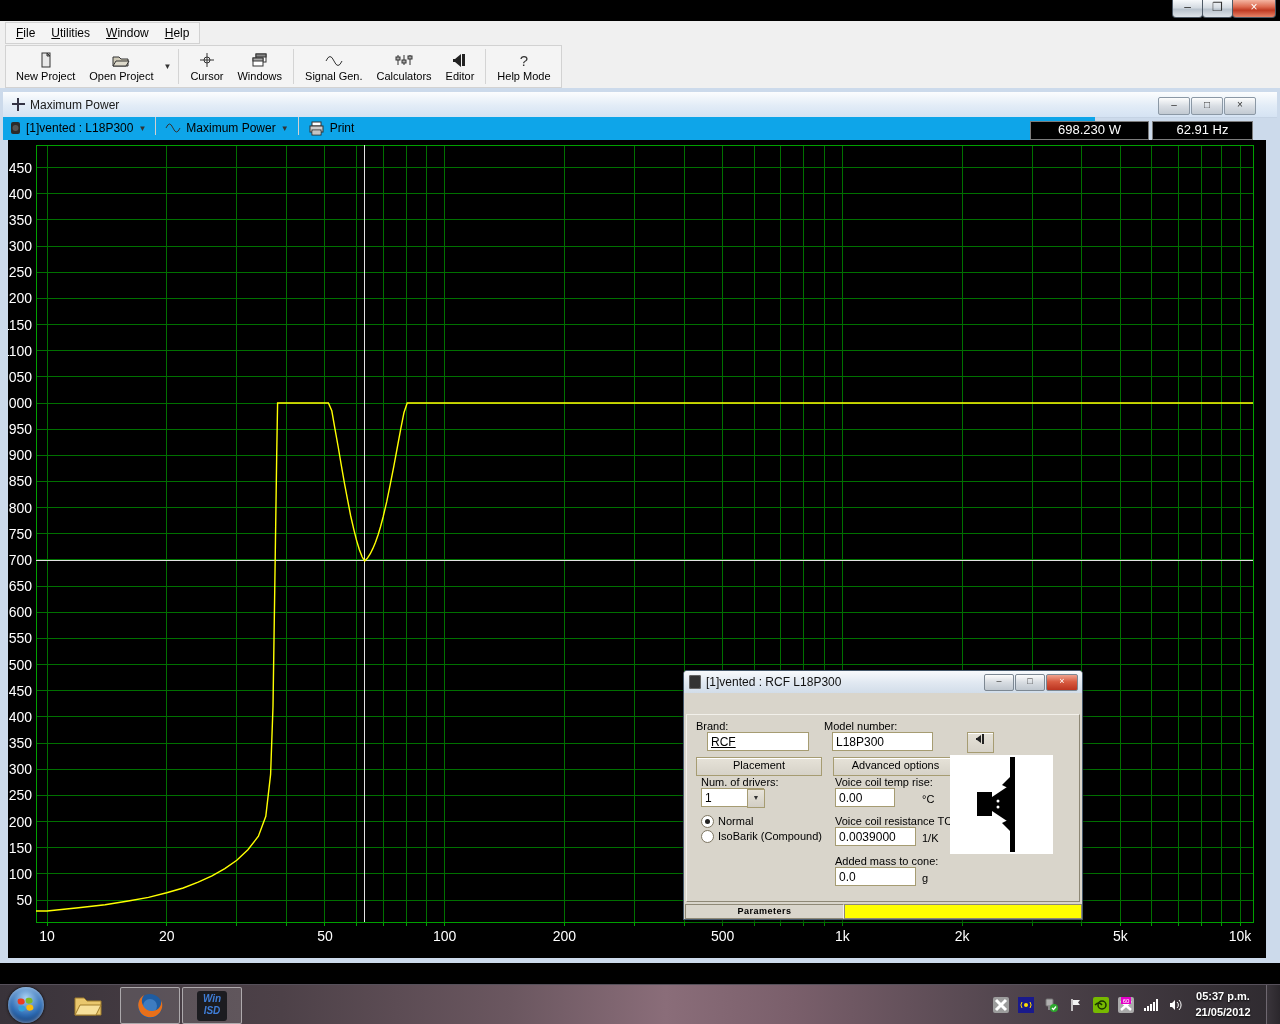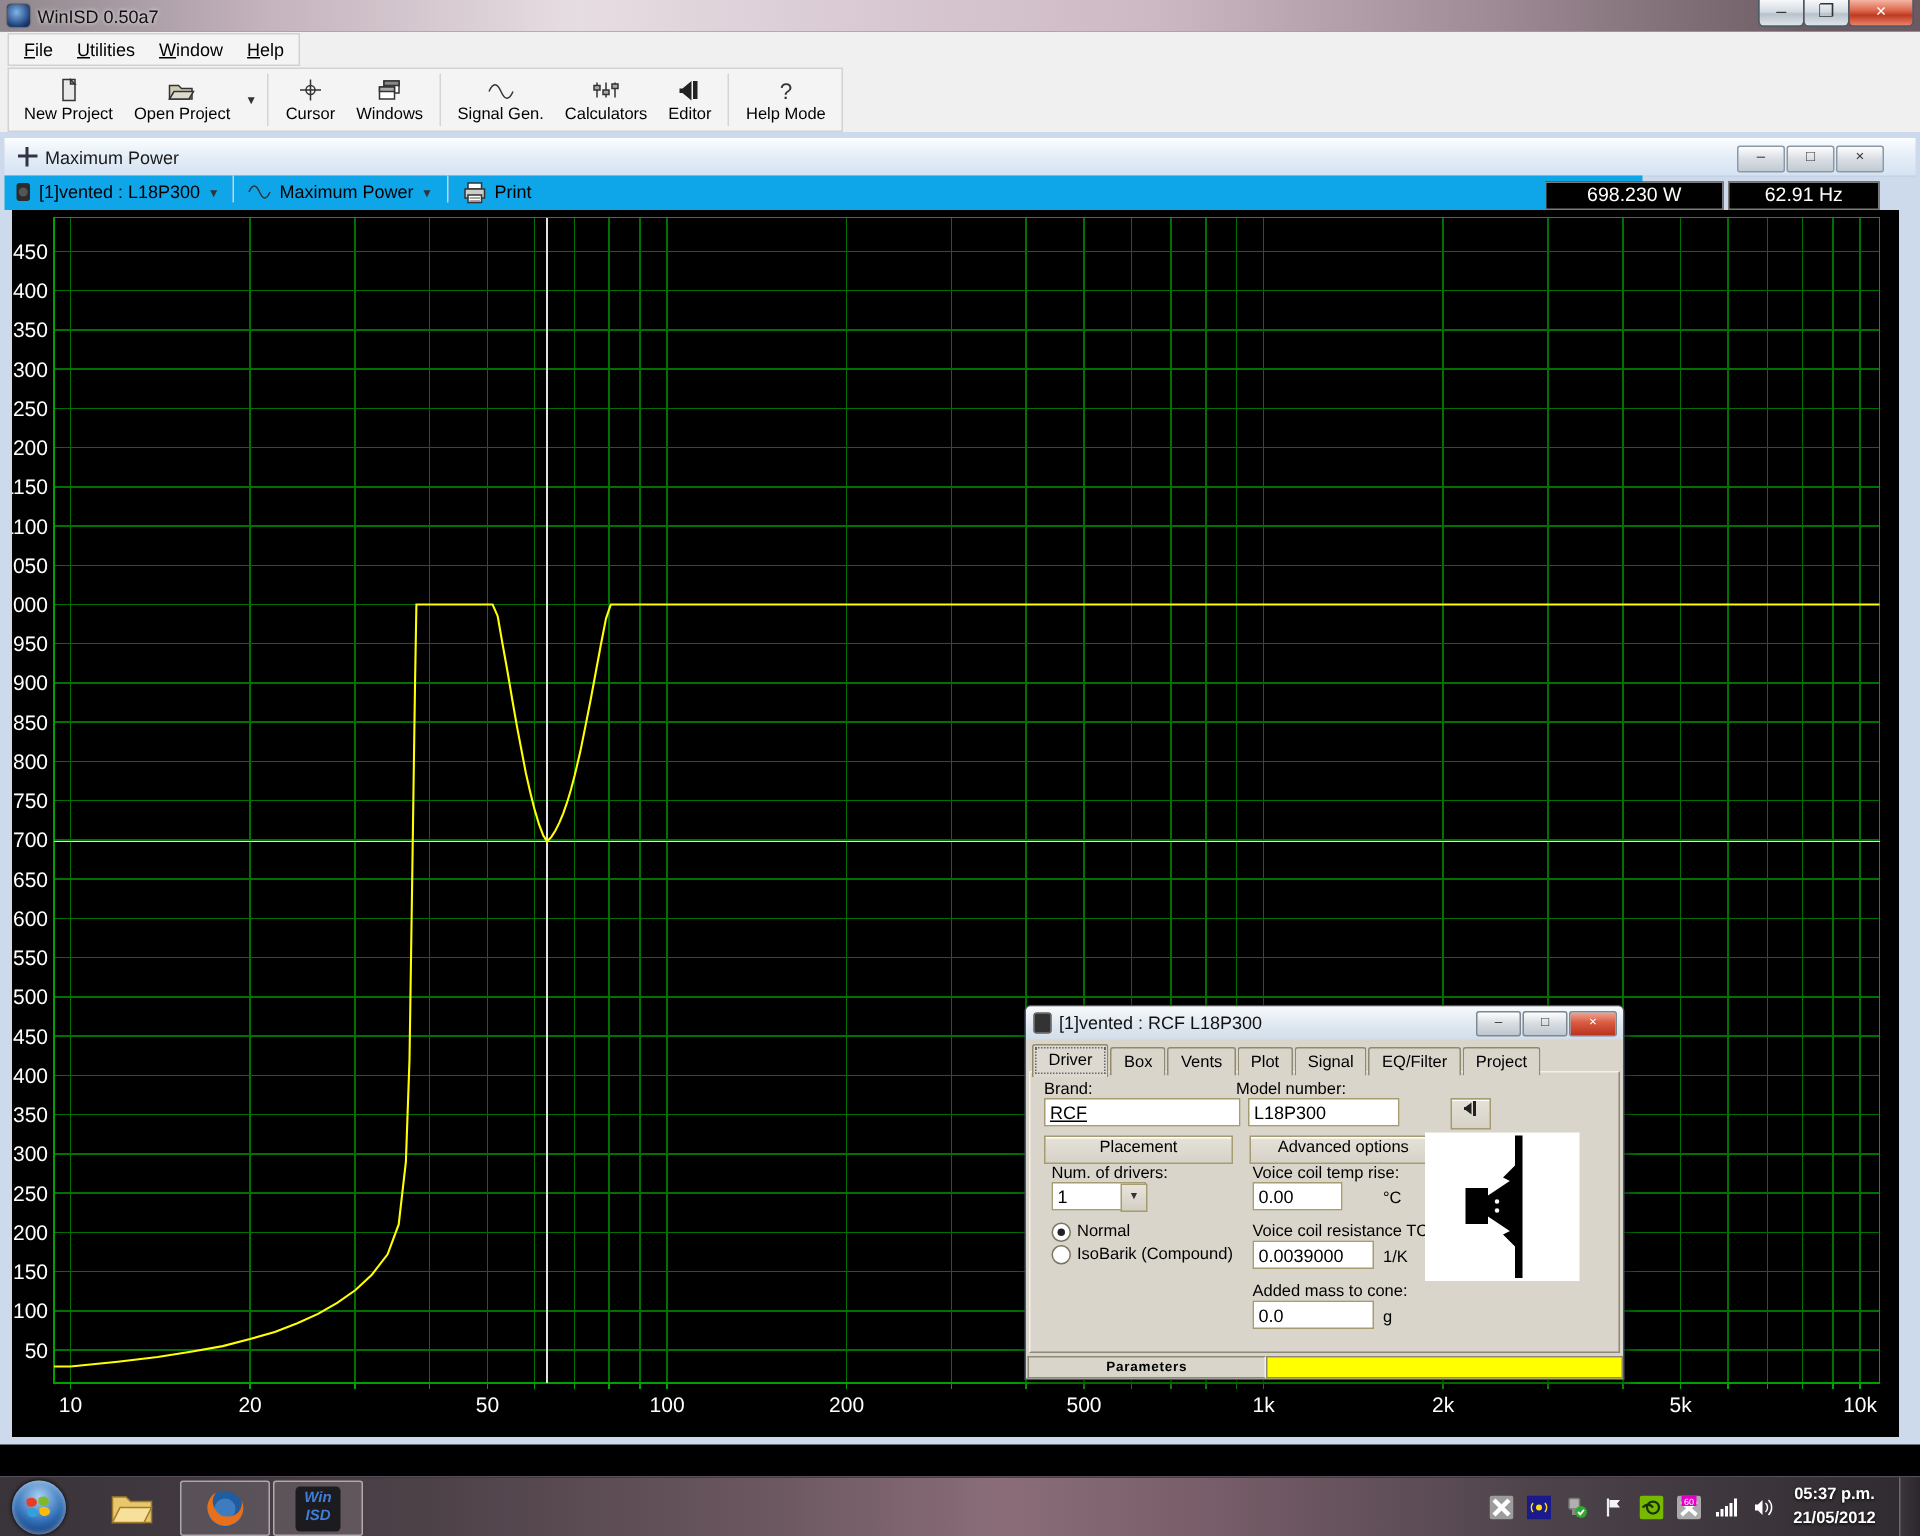--- a/index.html
+++ b/index.html
@@ -139,24 +139,20 @@
     background:linear-gradient(90deg,#3a353b,#2a262b);border-left:1px solid #6e6870;}
 
   .signal-bars{display:flex;align-items:flex-end;gap:1px;height:12px;}
   .signal-bars span{width:2px;background:#fff;}
 </style>
 </head>
 <body>
 
 <div id="screen">
 
-  <div id="titlebar" class="abs">
-    <div id="app-icon"></div>
-    <span id="app-title">WinISD 0.50a7</span>
-  </div>
   <div id="btn-min" class="abs win-btn">–</div>
   <div id="btn-max" class="abs win-btn">❐</div>
   <div id="btn-close" class="abs win-btn">×</div>
 
   <div id="menubar" class="abs">
     <div id="menu-band">
       <span class="menu-item">File</span>
       <span class="menu-item">Utilities</span>
       <span class="menu-item">Window</span>
       <span class="menu-item">Help</span>
@@ -415,33 +411,24 @@
 
   <div id="dialog" class="abs">
     <div id="dlg-titlebar">
       <div id="dlg-icon"></div>
       <span id="dlg-title">[1]vented : RCF L18P300</span>
     </div>
     <div id="dbtn-min" class="dlg-btn">–</div>
     <div id="dbtn-rest" class="dlg-btn">□</div>
     <div id="dbtn-close" class="dlg-btn">×</div>
 
-    <div id="dlg-tabs">
-      <span class="tab active">Driver</span>
-      <span class="tab">Box</span>
-      <span class="tab">Vents</span>
-      <span class="tab">Plot</span>
-      <span class="tab">Signal</span>
-      <span class="tab">EQ/Filter</span>
-      <span class="tab">Project</span>
-    </div>
     <div id="dlg-page"></div>
 
     <span class="dlg-label" style="left:12px;top:49px">Brand:</span>
-    <input class="dlg-input" style="left: 12px; top: 61px; width: 131px; text-decoration: underline;" value="RCF">
+    <input class="dlg-input" style="left: 23px; top: 61px; width: 102px; text-decoration: underline;" value="RCF">
     <span class="dlg-label" style="left:140px;top:49px">Model number:</span>
     <input class="dlg-input" style="left: 148px; top: 61px; width: 101px;" value="L18P300">
     <div class="dlg-push" id="spk-test-btn">
       <svg width="12" height="12" viewBox="0 0 12 12">
           <rect x="7" y="1" width="2" height="10" fill="#222"></rect>
           <path d="M6 2 L2 5 h-1 v2 h1 l4 3 z" fill="#222"></path>
         </svg>
     </div>
 
     <div class="dlg-push" style="left:12px;top:86px;width:124px">Placement</div>

